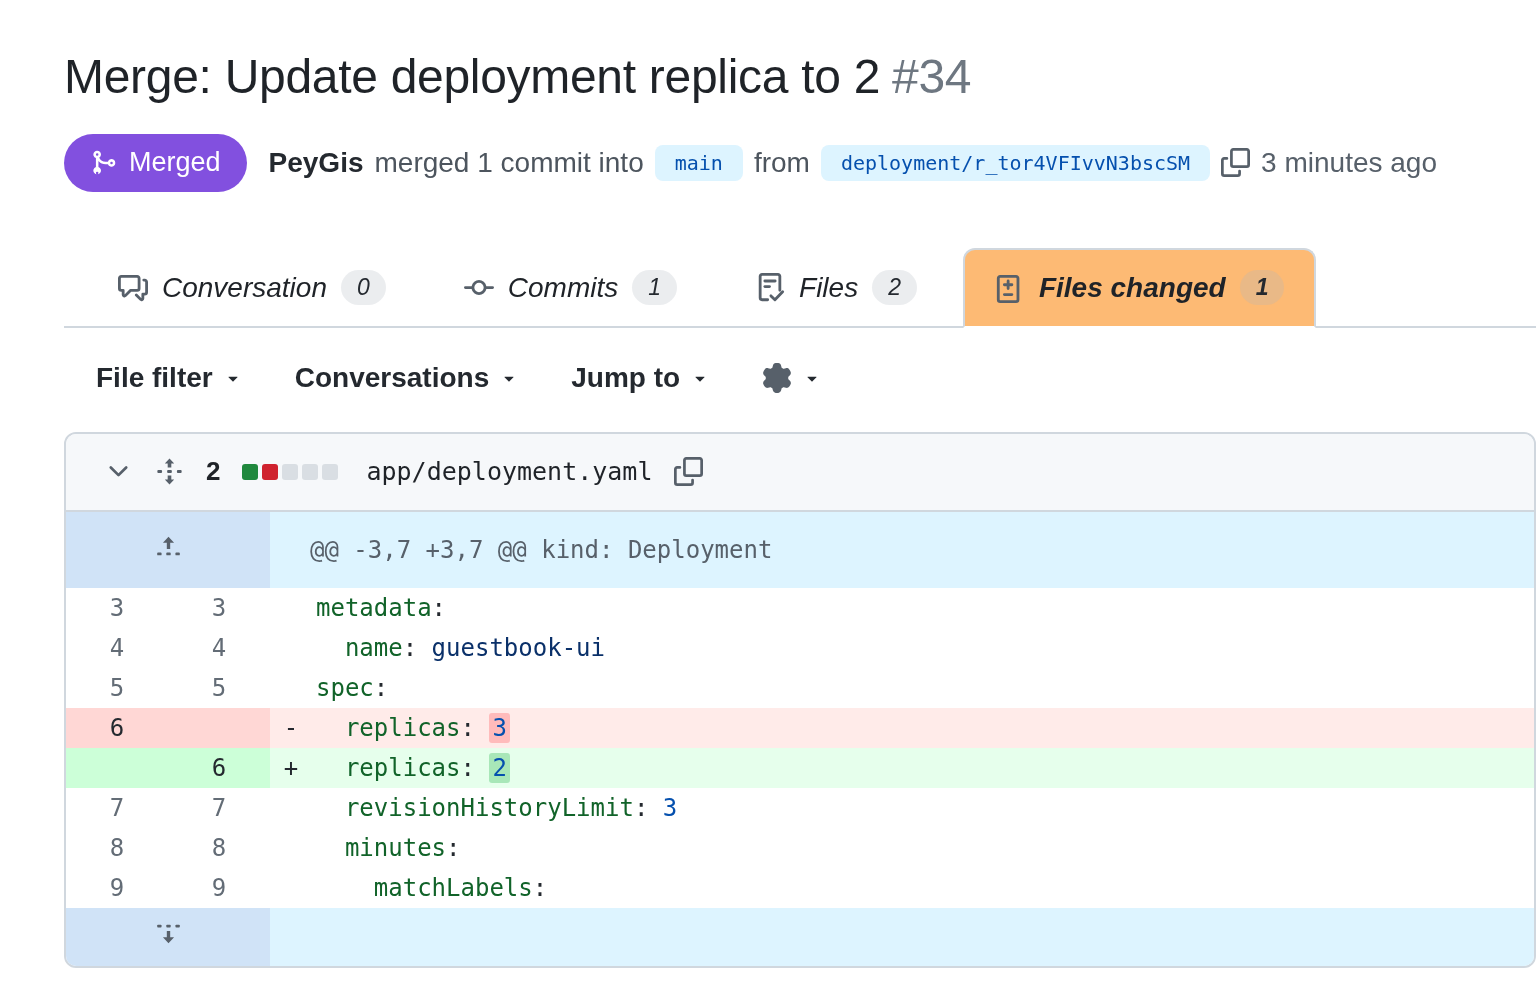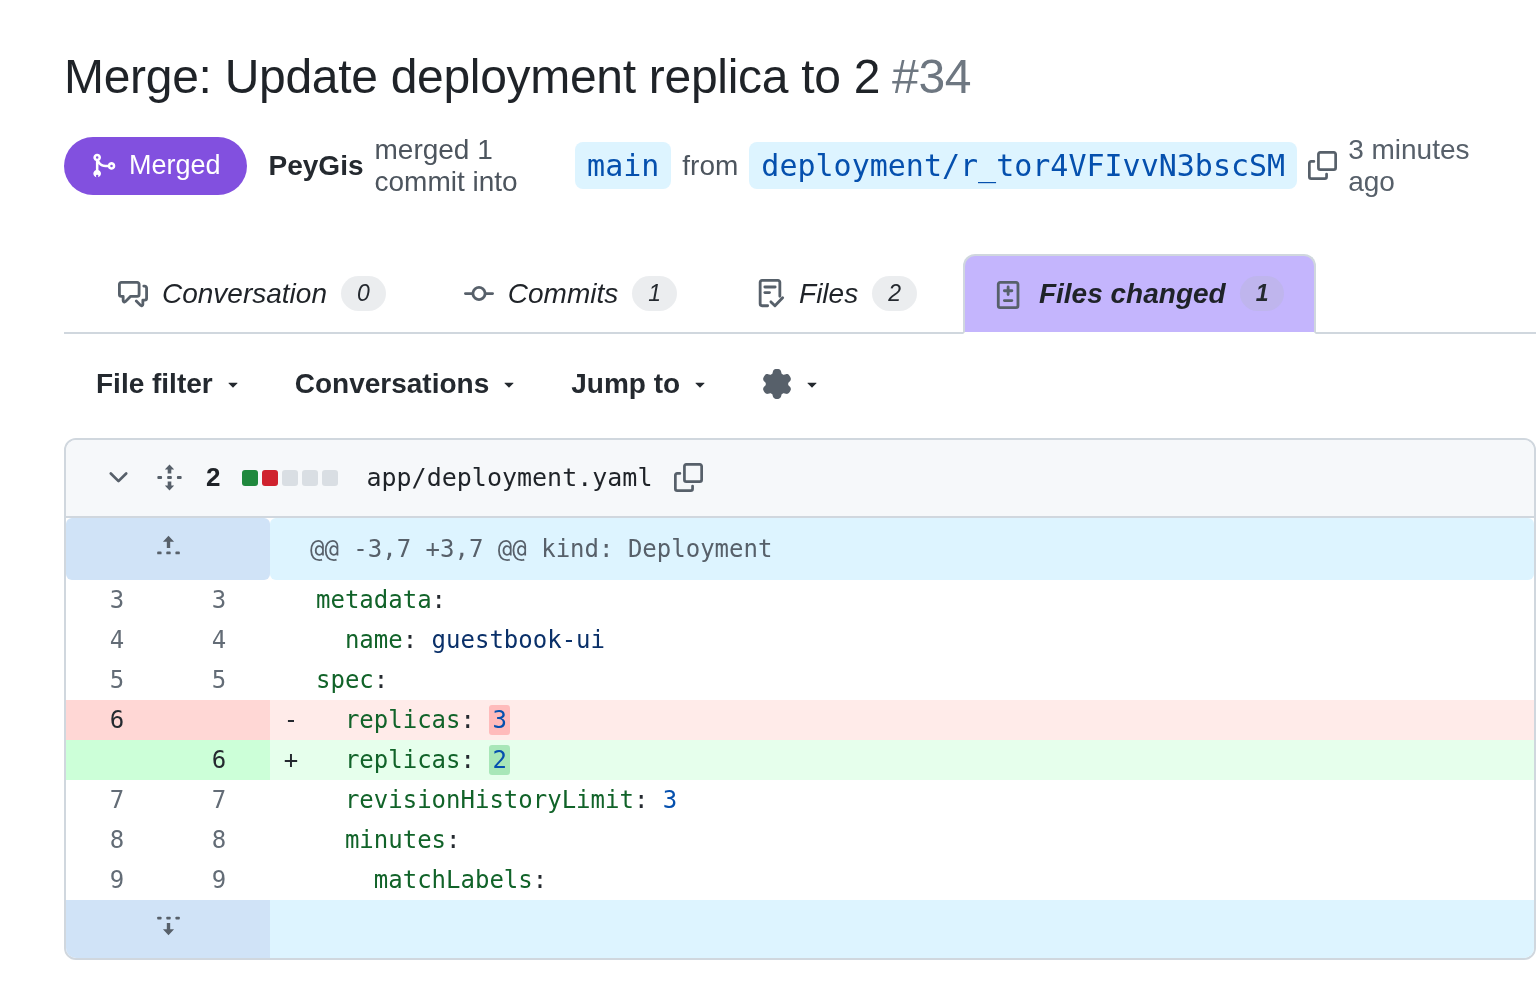--- a/index.html
+++ b/index.html
@@ -17,41 +17,41 @@
 
   .pr-meta { display:flex; align-items:center; margin:28px 64px 0 64px; gap:22px; }
   .merge-badge {
     display:inline-flex; align-items:center; gap:12px; background:#8250df; color:#fff;
     border-radius:999px; padding:12px 26px; height:58px; font-size:27px; font-weight:500;
   }
   .merge-badge svg { width:27px; height:27px; fill:#ffffff; }
   .byline { display:flex; align-items:center; gap:11px; font-size:28px; color:#4d555e; }
   .byline .author { font-weight:700; color:#24292f; }
   .branch-label {
-    font-family:"DejaVu Sans Mono","Liberation Mono",monospace; font-size:30px;
-    background:#ddf4ff; color:#0550ae; padding:6px 12px; border-radius:8px; text-decoration:none;
+    font-family:"DejaVu Sans Mono","Liberation Mono",monospace; font-size:20px;
+    background:#ddf4ff; color:#0550ae; padding:6px 20px; border-radius:8px; text-decoration:none;
   }
   .icon-btn svg { width:29px; height:29px; fill:#57606a; }
   .timestamp { color:#57606a; }
 
   
   .tab-bar {
     margin:56px 0 0 64px; border-bottom:2px solid #d0d7de;
     display:flex; align-items:flex-end; padding-left:22px; column-gap:14px;
   }
   .tab {
     display:flex; align-items:center; gap:14px; padding:0 30px; height:80px;
     font-size:28px; color:#1f2328; border:2px solid transparent; margin-bottom:-2px;font-style:italic;
   }
   .tab svg { width:30px; height:30px; fill:#57606a; }
   .tab .counter {
     background:rgba(175,184,193,.25); border-radius:999px; padding:4px 16px; font-size:23px; color:#24292f;
   }
   .tab.active {
-    background:#c4b5fd; border-color:#d0d7de; border-bottom-color:#fff;
+    background:#fdba74; border-color:#d0d7de; border-bottom-color:#fff;
     border-radius:12px 12px 0 0; font-weight:700;
   }
 
   
   .diff-toolbar { margin:34px 64px 0 96px; display:flex; align-items:center; gap:52px; font-size:28px; }
   .menu-btn { display:flex; align-items:center; gap:10px; font-weight:700; color:#24292f; }
   .menu-btn .muted-prefix { font-weight:400; color:#57606a; margin-right:2px; }
   .menu-btn svg.caret { width:20px; height:20px; fill:#24292f; }
   .menu-btn svg.gear { width:30px; height:30px; fill:#57606a; }
 
@@ -67,21 +67,21 @@
   .sq { width:16px; height:16px; border-radius:3px; }
   .sq-addition { background:#1f883d; }
   .sq-deletion { background:#cf222e; }
   .sq-neutral  { background:#d9dee3; }
   .file-name { font-family:"DejaVu Sans Mono","Liberation Mono",monospace; font-size:25px; color:#1f2328; margin-left:6px; }
 
   table.diff {
     width:100%; border-collapse:collapse; table-layout:fixed;
     font-family:"DejaVu Sans Mono","Liberation Mono",monospace; font-size:24px; color:#24292f;
   }
-  .hunk-row td { height:62px;border-radius:6px; }
+  .hunk-row td { height:76px; }
   .hunk-gutter { background:#d0e3f7; text-align:center; vertical-align:middle; }
   .hunk-gutter button svg { width:27px; height:27px; fill:#57606a; margin:0 auto; }
   .hunk-text { background:#ddf4ff; color:#57606a; padding-left:40px; white-space:pre; }
 
   .code-row td { height:40px; vertical-align:middle; }
   td.num { text-align:center; color:#636c76; }
   td.marker { text-align:center; color:#24292f; }
   td.code { padding-left:4px; white-space:pre; }
   td.code span { white-space:pre; }
 

